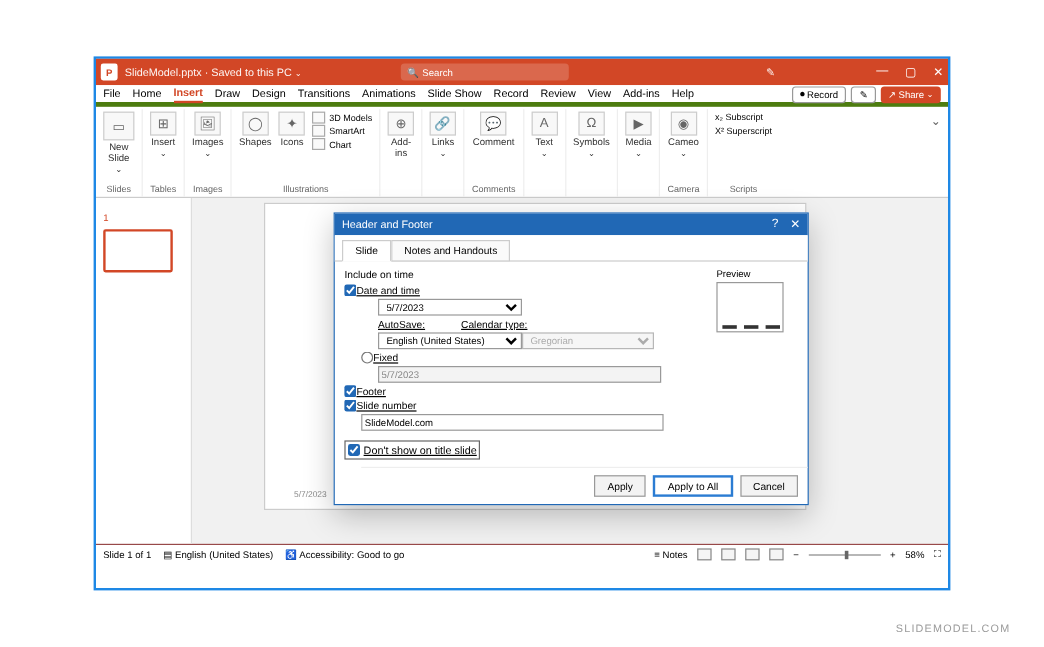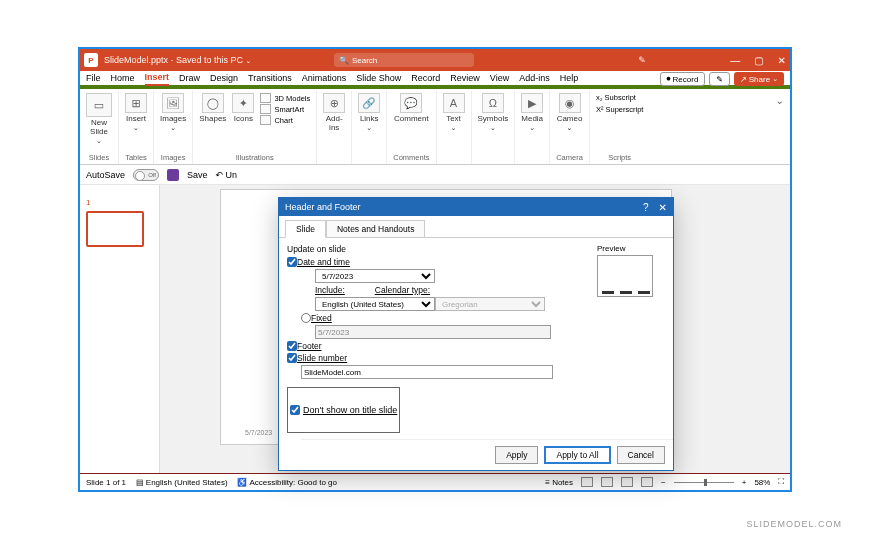--- a/index.html
+++ b/index.html
@@ -63,21 +63,21 @@
 .dialog select,.dialog input[type=text]{ font-size:8px; border:1px solid #999; height:14px; padding:0 2px; background:#fff; }
 .dialog input[disabled],.dialog select[disabled]{ background:#f3f3f3; color:#888; }
 .preview-box { width: 56px; height: 42px; border: 1px solid #999; background: #fff; position: relative; margin-top: 2px; }
 .preview-box .pb-seg { position: absolute; bottom: 2px; height: 3px; background: #333; }
 .preview-box .pb1 { left: 4px; width: 12px; }
 .preview-box .pb2 { left: 22px; width: 12px; }
 .preview-box .pb3 { left: 40px; width: 12px; }
 .dlg-buttons { display: flex; gap: 6px; justify-content: flex-end; padding: 6px 8px; border-top: 1px solid #eee; margin-left: 22px; }
 .dlg-btn { font-size: 8.5px; padding: 2px 10px; border: 1px solid #999; background: #f3f3f3; }
 .dlg-btn.primary { border: 2px solid #2b7cd3; background: #fff; }
-.chk-frame { border: 1px solid #666; padding: 17px 2px; display: inline-flex; align-items: flex-end; gap: 3px; margin-top: 6px; }
+.chk-frame { border: 1px solid #666; padding: 2px 2px; display: inline-flex; align-items: flex-end; gap: 3px; margin-top: 6px; }
 .watermark { position: absolute; right: 28px; bottom: 10px; font-size: 9px; color: #9a9a9a; letter-spacing: 1px; }
 .chev { font-size: 7px; }
 </style>
 </head>
 <body>
 
 <div class="app-frame">
 
   <div class="titlebar">
     <div class="ppt-icon">P</div>
@@ -245,27 +245,20 @@
     <div class="rgroup" style="border-right:none">
         <div class="scripts-stack">
       <span>x₂ Subscript</span>
       <span>X² Superscript</span>
     </div>
         <div class="glabel">Scripts</div>
       </div>
     <div style="margin-left:auto;padding:4px 6px;font-size:10px;color:#666">⌄</div>
   </div>
 
-  <div class="autosave-row">
-    <span>AutoSave</span>
-    <span class="toggle">Off</span>
-    <span class="save-icn"></span>
-    <span>Save</span>
-    <span>↶ <span>Un</span></span>
-  </div>
 
   <div class="work-area">
     <div class="thumb-pane">
       <span class="num">1</span>
       <div class="thumb"></div>
     </div>
     <div class="canvas-area">
       <div class="slide-canvas">
         <span class="slide-date">5/7/2023</span>
       </div>
@@ -277,30 +270,30 @@
             <span>?</span>
             <span>✕</span>
           </div>
         </div>
         <div class="dlg-tabs">
           <div class="dlg-tab active">Slide</div>
           <div class="dlg-tab">Notes and Handouts</div>
         </div>
         <div class="dlg-body">
           <div class="dlg-left">
-            <div class="group-title">Update on slide</div>
+            <div class="group-title">Include on time</div>
             <div class="row">
                 <input type="checkbox" checked="" style="">
                 <span style="text-decoration:underline">Date and time</span>
               </div>
             <div class="row indent2">
                 <select style="width:120px"><option>5/7/2023</option></select>
               </div>
             <div class="row indent2" style="gap:30px">
-                <span style="text-decoration:underline">Include:</span>
+                <span style="text-decoration:underline">AutoSave:</span>
                 <span style="text-decoration:underline">Calendar type:</span>
               </div>
             <div class="row indent2">
                 <select style="width:120px"><option>English (United States)</option></select>
                 <select style="width:110px" disabled=""><option>Gregorian</option></select>
               </div>
             <div class="row indent1">
                 <input type="radio" style="">
                 <span style="text-decoration:underline">Fixed</span>
               </div>

